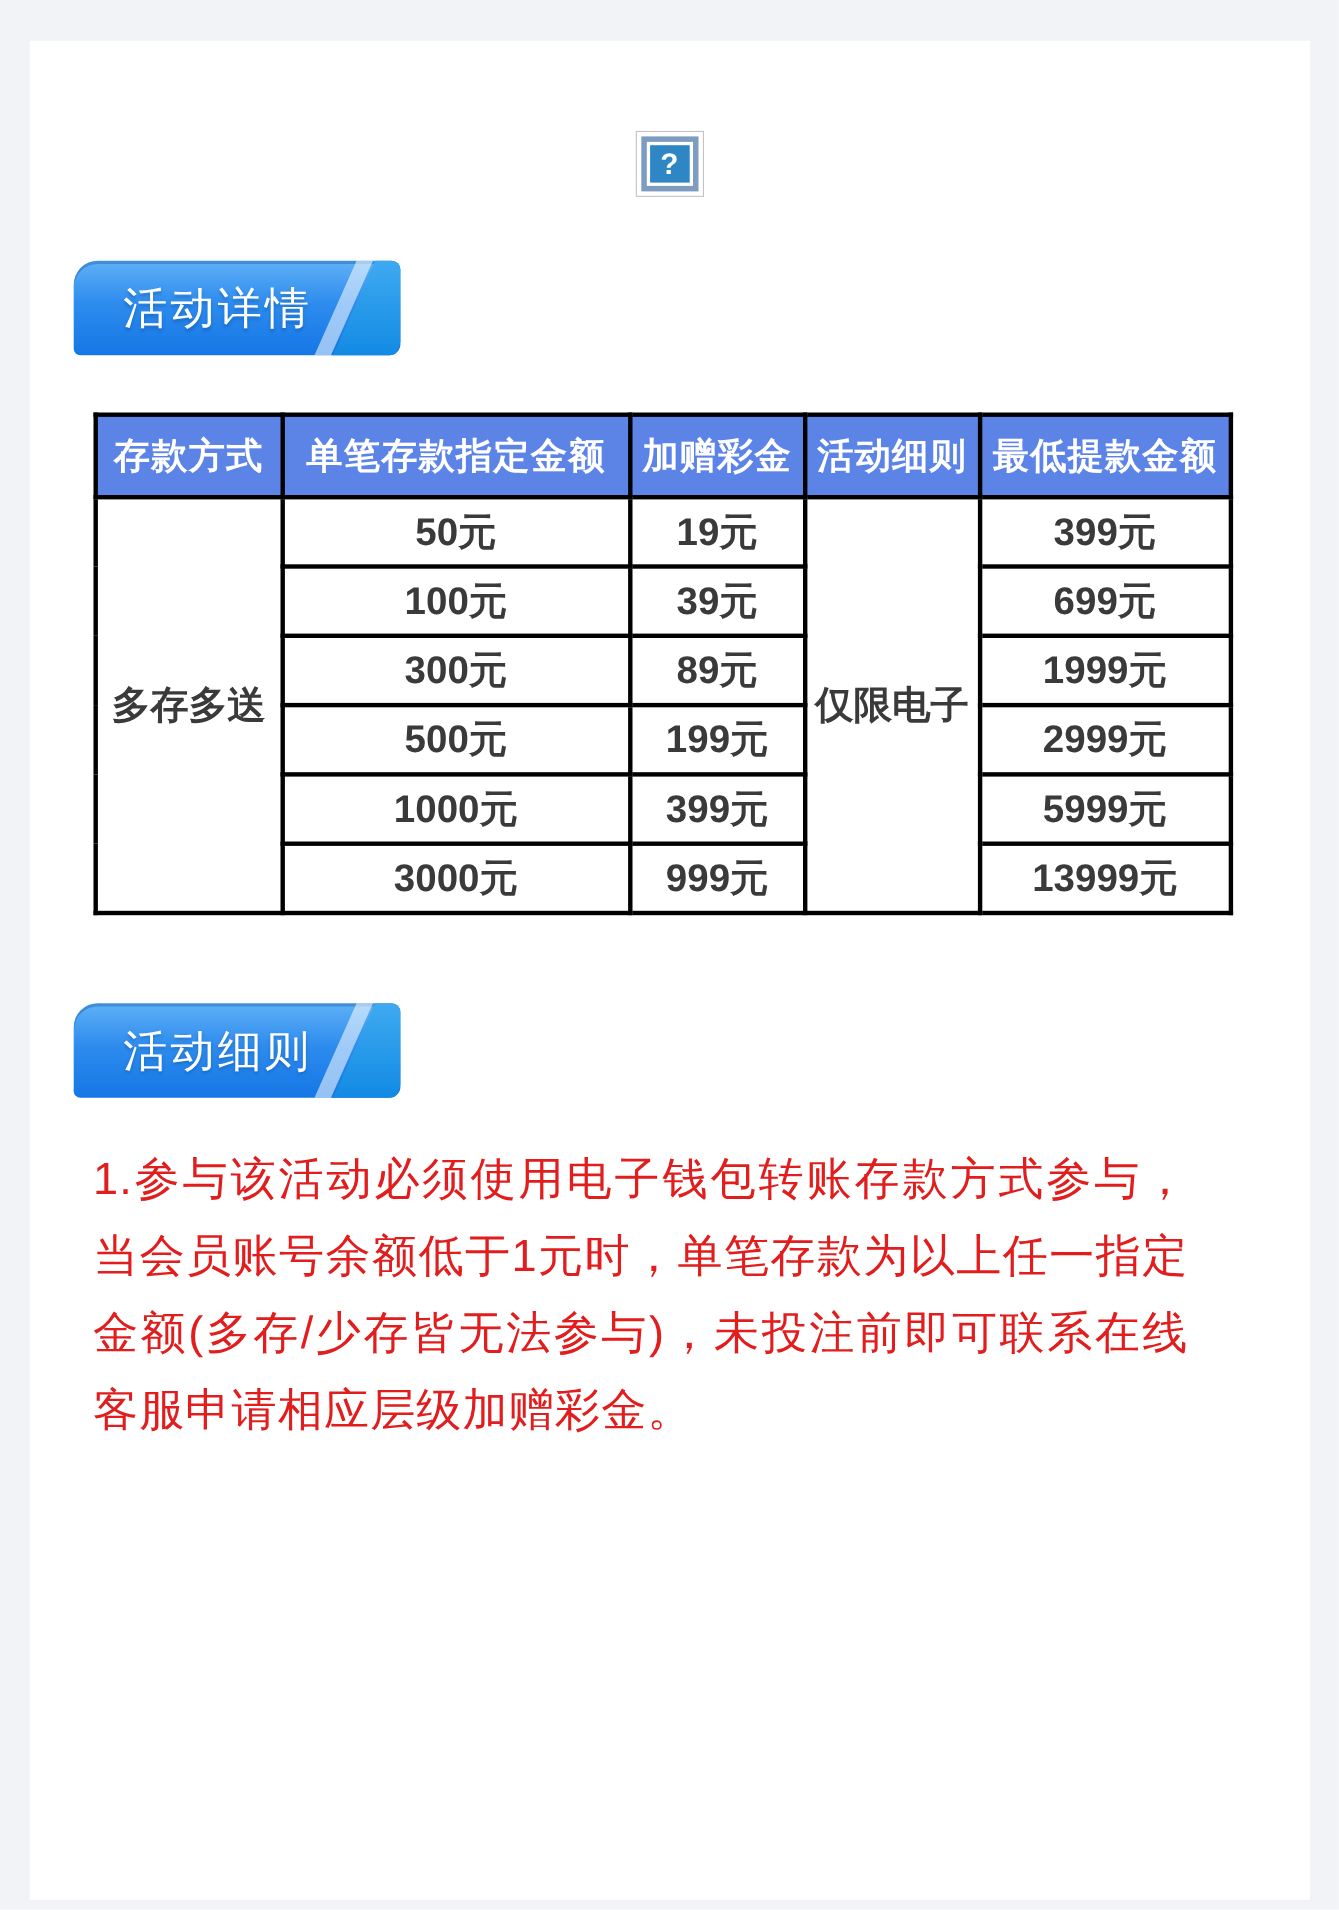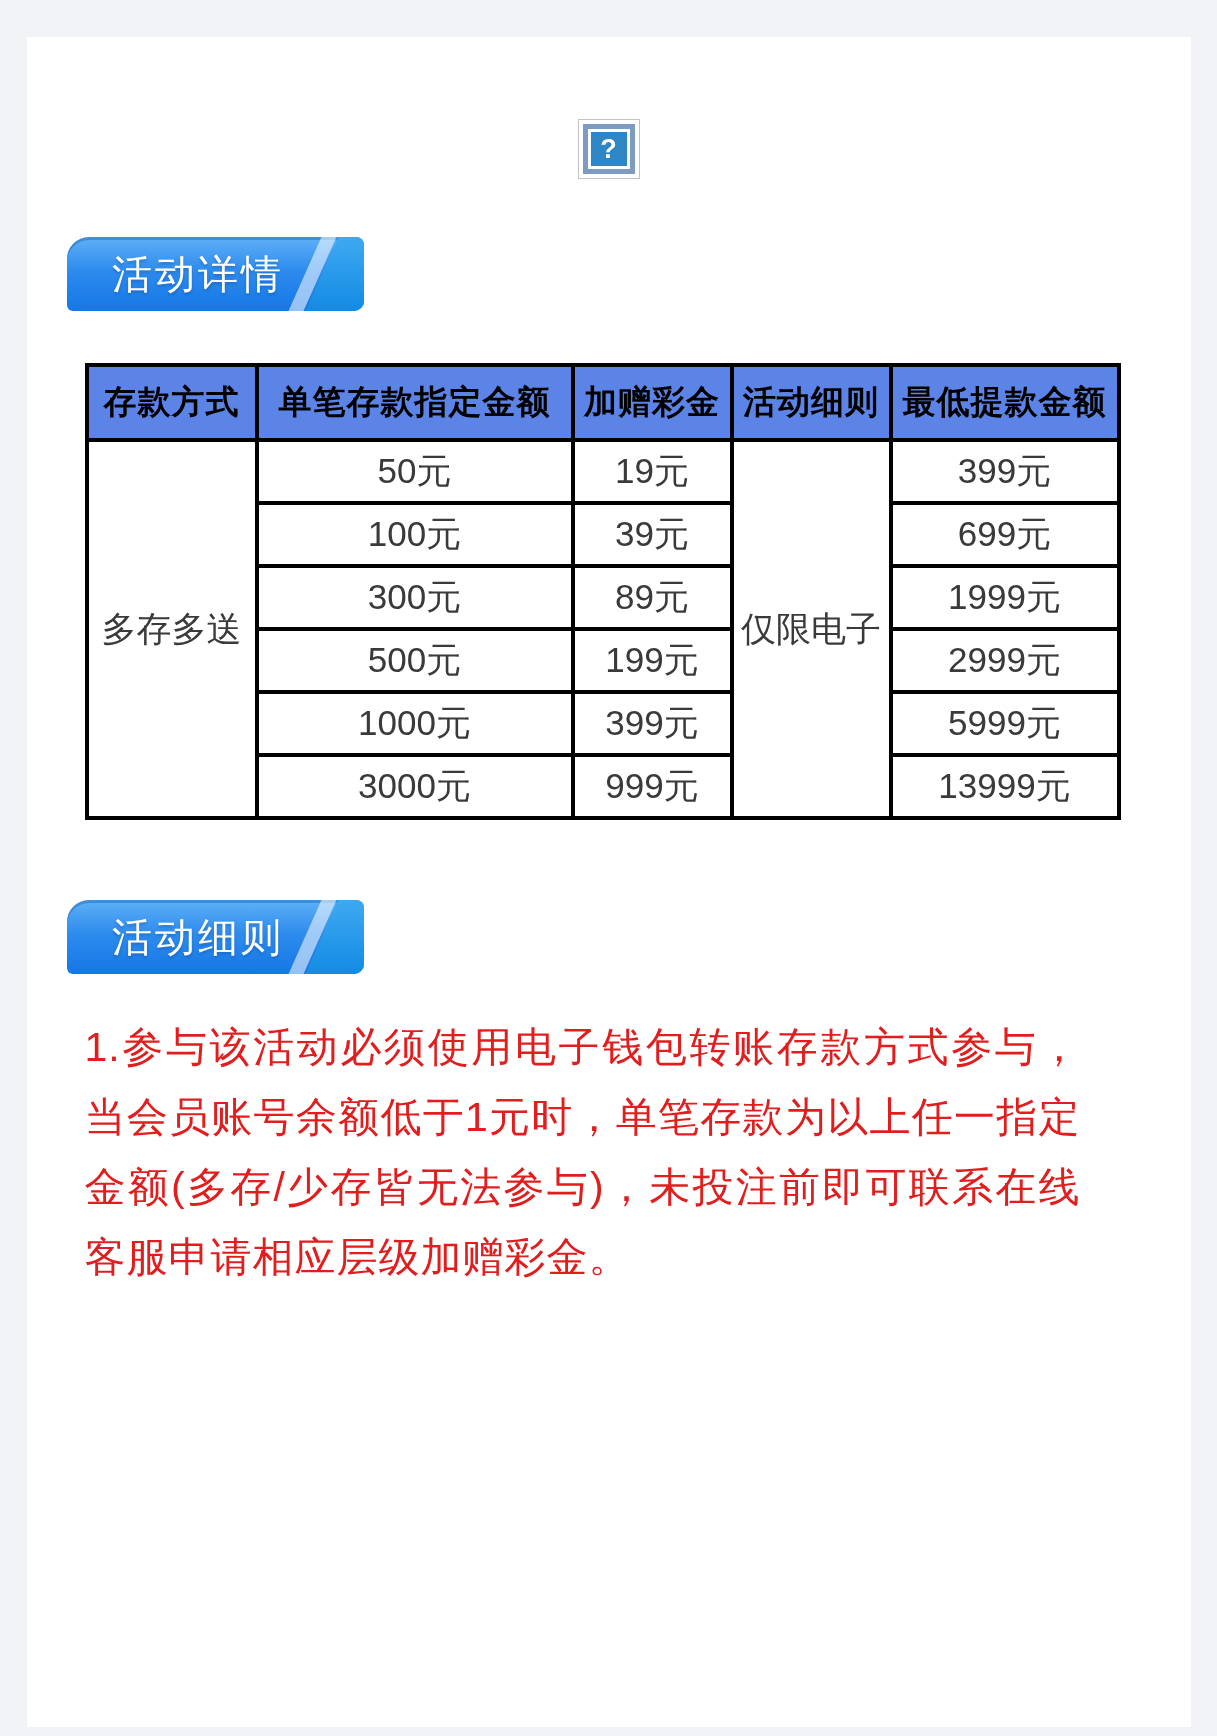--- a/index.html
+++ b/index.html
@@ -42,21 +42,21 @@
     width:36px; height:34px;
     background:#2f86c4;
     color:#ffffff;
     font-size:27px;
     font-weight:bold;
     display:flex; align-items:center; justify-content:center;
   }
   
   .ribbon {
     position:relative;
-    width:297px; height:74px;
+    width:297px; height:86px;
     margin-left:40px;
     border-radius:22px 8px 10px 6px;
     background:linear-gradient(180deg,#5fb0f6 0%,#2e8cee 45%,#1577e6 100%);
     box-shadow:inset 0 3px 0 rgba(13,84,160,0.35);
     overflow:hidden;
     display:flex; align-items:center; justify-content:center;
   }
   .ribbon::before {
     content:"";
     position:absolute;
@@ -104,24 +104,25 @@
   .promo-table {
     border-collapse:collapse;
     margin:52px 0 0 58px;
     width:1032px;
     table-layout:fixed;
   }
   .promo-table th, .promo-table td {
     border:4px solid #000000;
     text-align:center;
     vertical-align:middle;
+    font-weight:bold;
   }
   .promo-table th {
     background:#5c83e6;
-    color:#000000;
+    color:#ffffff;
     font-size:33px;
     font-weight:bold;
     height:75px;
     letter-spacing:1px;
   }
   .promo-table td {
     font-size:35px;
     color:#3a3a3a;
     height:63px;
     background:#ffffff;

